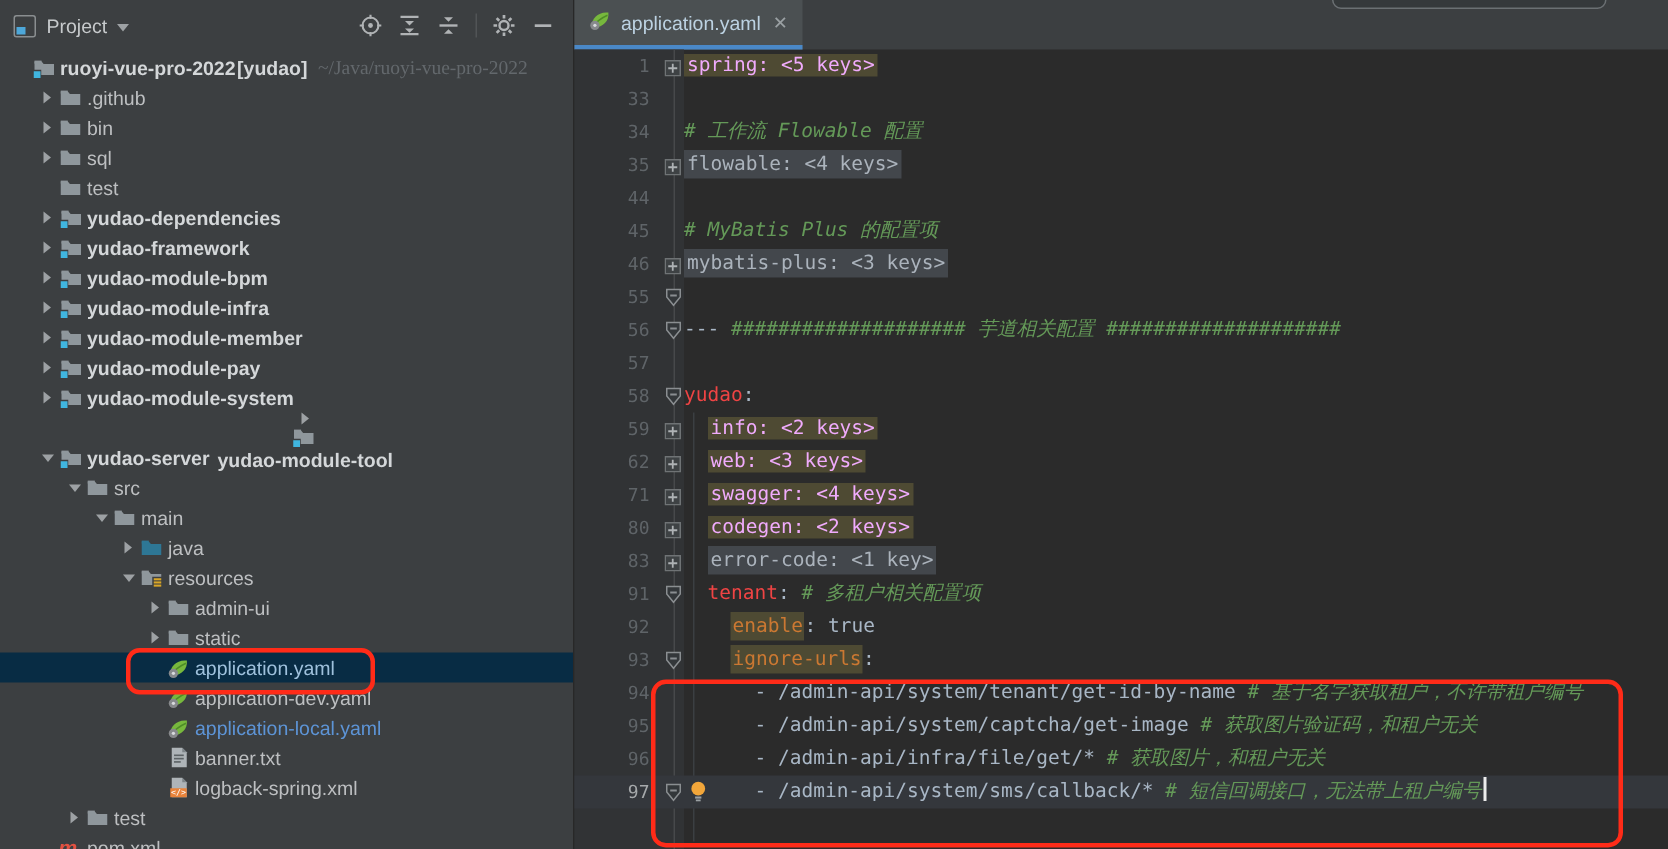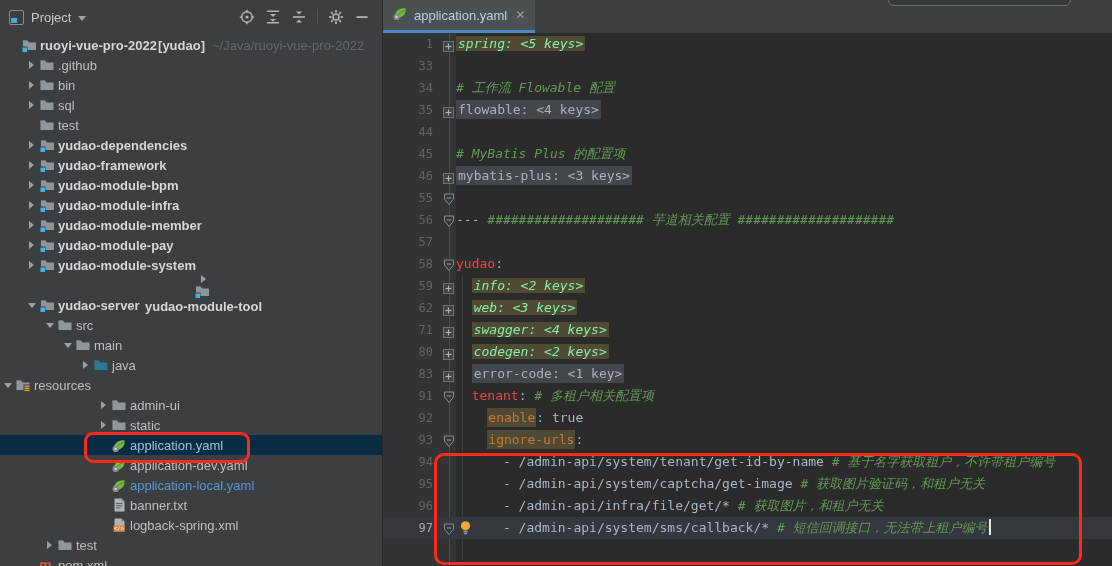--- a/index.html
+++ b/index.html
@@ -19,21 +19,21 @@
 
   .tree{position:absolute;left:0;top:35px;width:382px;bottom:0;overflow:hidden;}
   .trow{height:20px;display:flex;align-items:center;font-size:13px;color:#bdbfc1;white-space:nowrap;}
   .trow.sel{background:#082c44;}
   .trow .chev{width:15px;flex:none;display:flex;align-items:center;justify-content:center;}
   .chev-r{width:0;height:0;border-left:5px solid #9da1a4;border-top:4px solid transparent;border-bottom:4px solid transparent;}
   .chev-d{width:0;height:0;border-top:5px solid #9da1a4;border-left:4px solid transparent;border-right:4px solid transparent;}
   .trow .ticon{width:18px;flex:none;display:flex;align-items:center;}
   .trow .lbl{margin-left:1px;}
   .trow .lbl.b{font-weight:bold;color:#d4d7d9;}
-  .trow .pathtxt{color:#63686c;margin-left:7px;}
+  .trow .pathtxt{color:#63686c;margin-left:7px;font-family:Liberation Serif, serif;}
   .c-blue{color:#5d94d6;}
   .c-selfile{color:#9fc1dc;}
   .mvn{color:#e25141;font-weight:bold;font-style:italic;font-size:14px;line-height:14px;}
 
   
   .editor{position:absolute;left:383px;top:0;width:729px;height:566px;background:#2b2b2b;}
   .tabbar{position:relative;height:33px;background:#3c3f41;border-bottom:1px solid #2b2b2b;}
   .tab{position:absolute;left:0;top:0;height:30px;display:flex;align-items:center;gap:6px;
        padding:0 10px 0 9px;background:#4b5052;border-bottom:3px solid #4a88c7;}
   .tab .tlabel{color:#bcd2e2;font-size:13px;}
@@ -49,21 +49,21 @@
   .cline.cur{background:#34373c;}
   .lnum{position:absolute;left:0;top:0;width:50px;text-align:right;color:#5f6468;font-size:12px;padding-right:24px;box-sizing:content-box;}
   .cline.cur .lnum{color:#a6a9ab;}
   .marker{position:absolute;left:60px;top:4px;}
   .bulbwrap{position:absolute;left:76px;top:3px;}
   .ctext{position:absolute;left:73px;top:0;}
   .s-plain{color:#a9b7c6;}
   .s-key{color:#ef4444;}
   .s-keyhl{color:#cb7832;background:#4e4a33;padding:2px 1px;}
   .s-comment{color:#649958;font-style:italic;}
-  .s-foldolive{color:#86efac;background:#4e4a33;padding:0 2px;font-style:italic;}
+  .s-foldolive{color:#f0abfc;background:#4e4a33;padding:0 2px;}
   .s-foldgray{color:#abb3bc;background:#43474c;padding:2px 2px;}
   .caret{display:inline-block;width:2px;height:16px;background:#ececec;vertical-align:-3px;margin-left:1px;}
 
   
   .redbox{position:absolute;border:3px solid #ff2b18;pointer-events:none;z-index:50;}
   .redbox.tree-box{left:84px;top:432px;width:160px;height:25px;border-radius:9px;}
   .redbox.code-box{left:51px;top:453px;width:642px;height:106px;border-radius:10px;}
 </style>
 </head>
 <body>
@@ -342,21 +342,21 @@
             <i class="chev-r"></i>
           </span>
           <span class="ticon">
             <svg width="16" height="16" viewBox="0 0 16 16">
               <path d="M1.5 4.8 1.5 13 14.5 13 14.5 5.6 7.6 5.6 6.2 4 1.5 4 Z" fill="#2e7795"></path>
               <rect x="1.5" y="3.4" width="4.7" height="2" fill="#2e7795"></rect>
             </svg>
           </span>
           <span class="lbl">java</span>
         </div>
-        <div class="trow" style="">
+        <div class="trow" style="padding-left: 78px;">
           <span class="chev">
             <i class="chev-d"></i>
           </span>
           <span class="ticon">
             <svg width="16" height="16" viewBox="0 0 16 16">
               <path d="M1.5 4.8 1.5 13 14.5 13 14.5 5.6 7.6 5.6 6.2 4 1.5 4 Z" fill="#8f979c"></path>
               <rect x="1.5" y="3.4" width="4.7" height="2" fill="#8f979c"></rect>
               <rect x="8.5" y="7.5" width="6.5" height="8" fill="#3c3f41"></rect>
               <rect x="9.5" y="8.5" width="5" height="1.4" fill="#d9a627"></rect>
               <rect x="9.5" y="10.6" width="5" height="1.4" fill="#d9a627"></rect>

